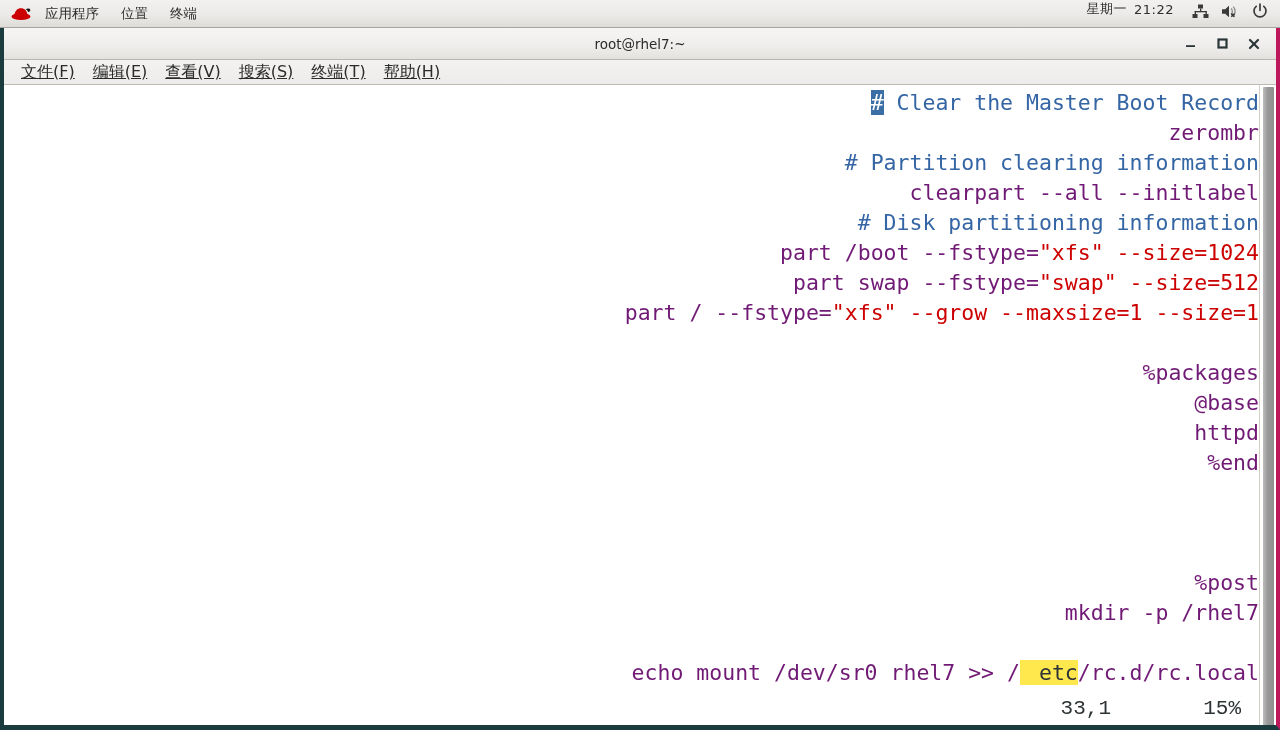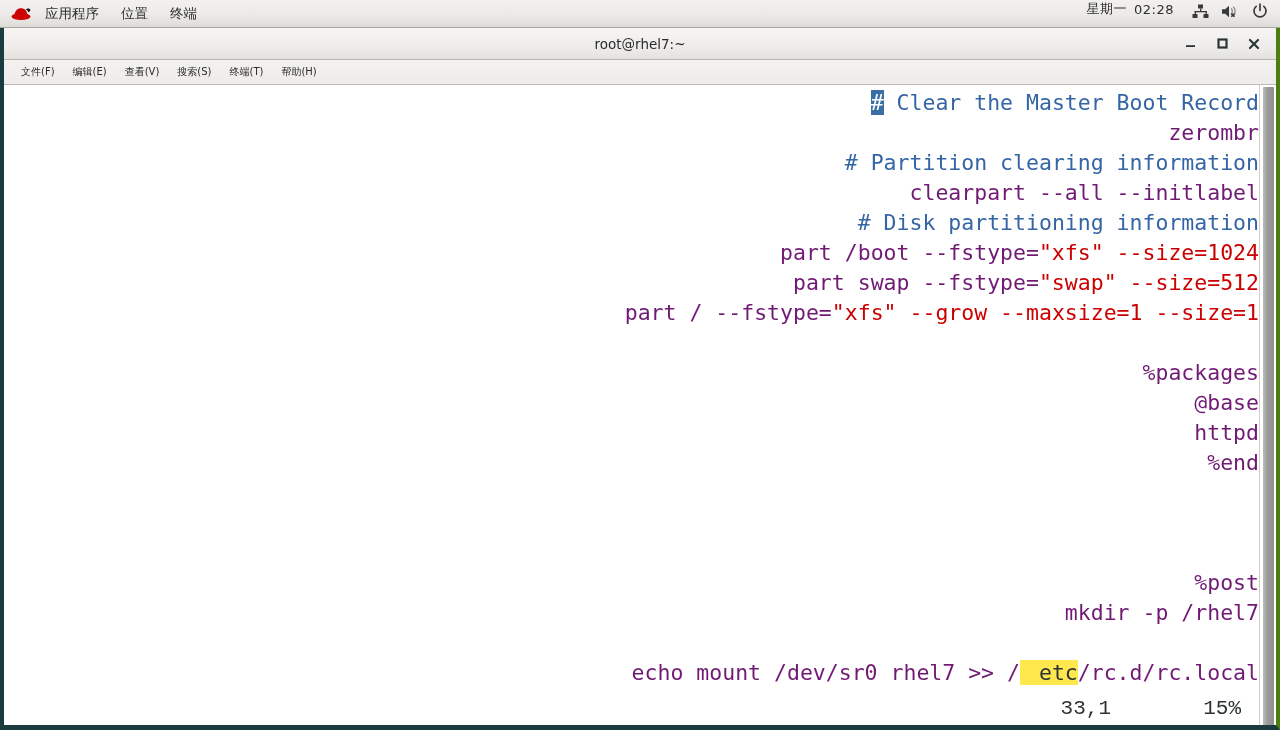--- a/index.html
+++ b/index.html
@@ -90,21 +90,21 @@
   
   #term-window {
     position: absolute;
     left: 0;
     top: 28px;
     width: 1280px;
     height: 702px;
     box-sizing: border-box;
     background: #ffffff;
     border-left: 4px solid #1b3c3e;
-    border-right: 4px solid #4d7c0f;
+    border-right: 4px solid #be185d;
     border-bottom: 5px solid #1b3c3e;
     display: flex;
     flex-direction: column;
   }
 
   #titlebar {
     position: relative;
     height: 31px;
     flex: 0 0 31px;
     background: linear-gradient(to bottom, #f6f5f4 0%, #eeedeb 60%, #e4e2df 100%);
@@ -144,28 +144,29 @@
     flex: 0 0 25px;
     background: linear-gradient(to bottom, #f3f2f1 0%, #edecea 100%);
     border-bottom: 1px solid #bdb9b3;
     display: flex;
     align-items: center;
     padding-left: 8px;
     box-sizing: border-box;
   }
   .menu-item {
     font-family: "DejaVu Sans", sans-serif;
-    font-size: 10px;
+    font-size: 16px;
     color: #2b2b2b;
     padding: 0 9px;
     height: 100%;
     display: flex;
     align-items: center;
     cursor: default;
     white-space: nowrap;
+    text-decoration: underline;
   }
 
   
   #term-body {
     position: relative;
     flex: 1 1 auto;
     background: #ffffff;
     overflow: hidden;
   }
 
@@ -277,21 +278,21 @@
         <span>位置</span>
       </div>
       <div class="panel-menu">
         <span>终端</span>
       </div>
     </div>
 
     <div class="panel-right">
       <div class="tray-clock">
         <span class="day">星期一</span>
-        <span>02:28</span>
+        <span>21:22</span>
       </div>
 
       <div class="tray-icon">
         <svg width="17" height="15" viewBox="0 0 17 15" aria-hidden="true">
           <rect x="6" y="0.5" width="5" height="4" fill="#3a3a3a"></rect>
           <rect x="0.5" y="10" width="5" height="4" fill="#3a3a3a"></rect>
           <rect x="11.5" y="10" width="5" height="4" fill="#3a3a3a"></rect>
           <rect x="8" y="4.5" width="1.3" height="3" fill="#3a3a3a"></rect>
           <rect x="2.7" y="7" width="12" height="1.3" fill="#3a3a3a"></rect>
           <rect x="2.7" y="7" width="1.3" height="3" fill="#3a3a3a"></rect>

